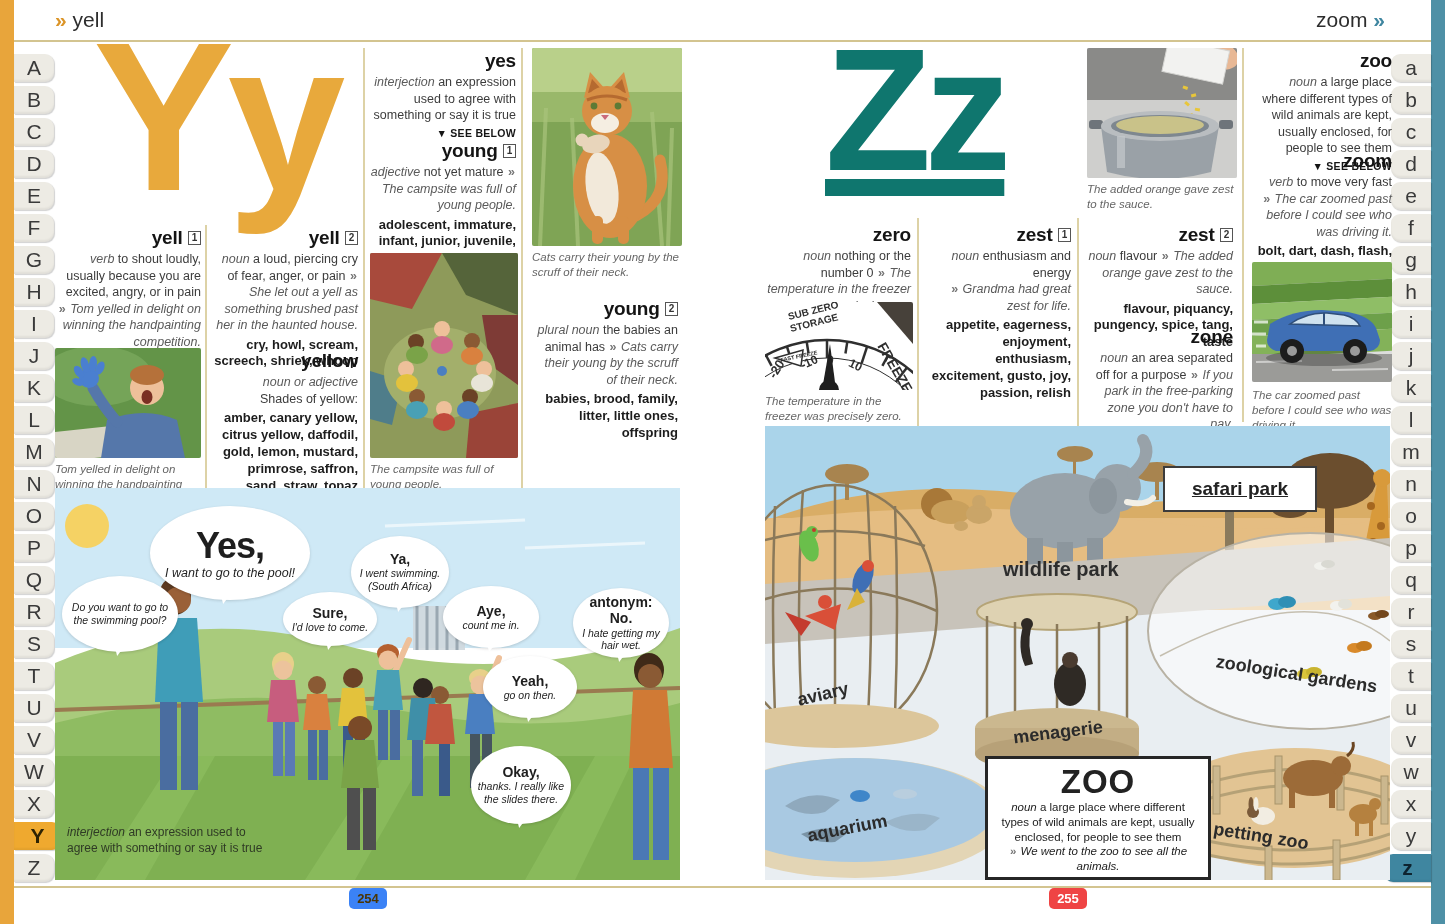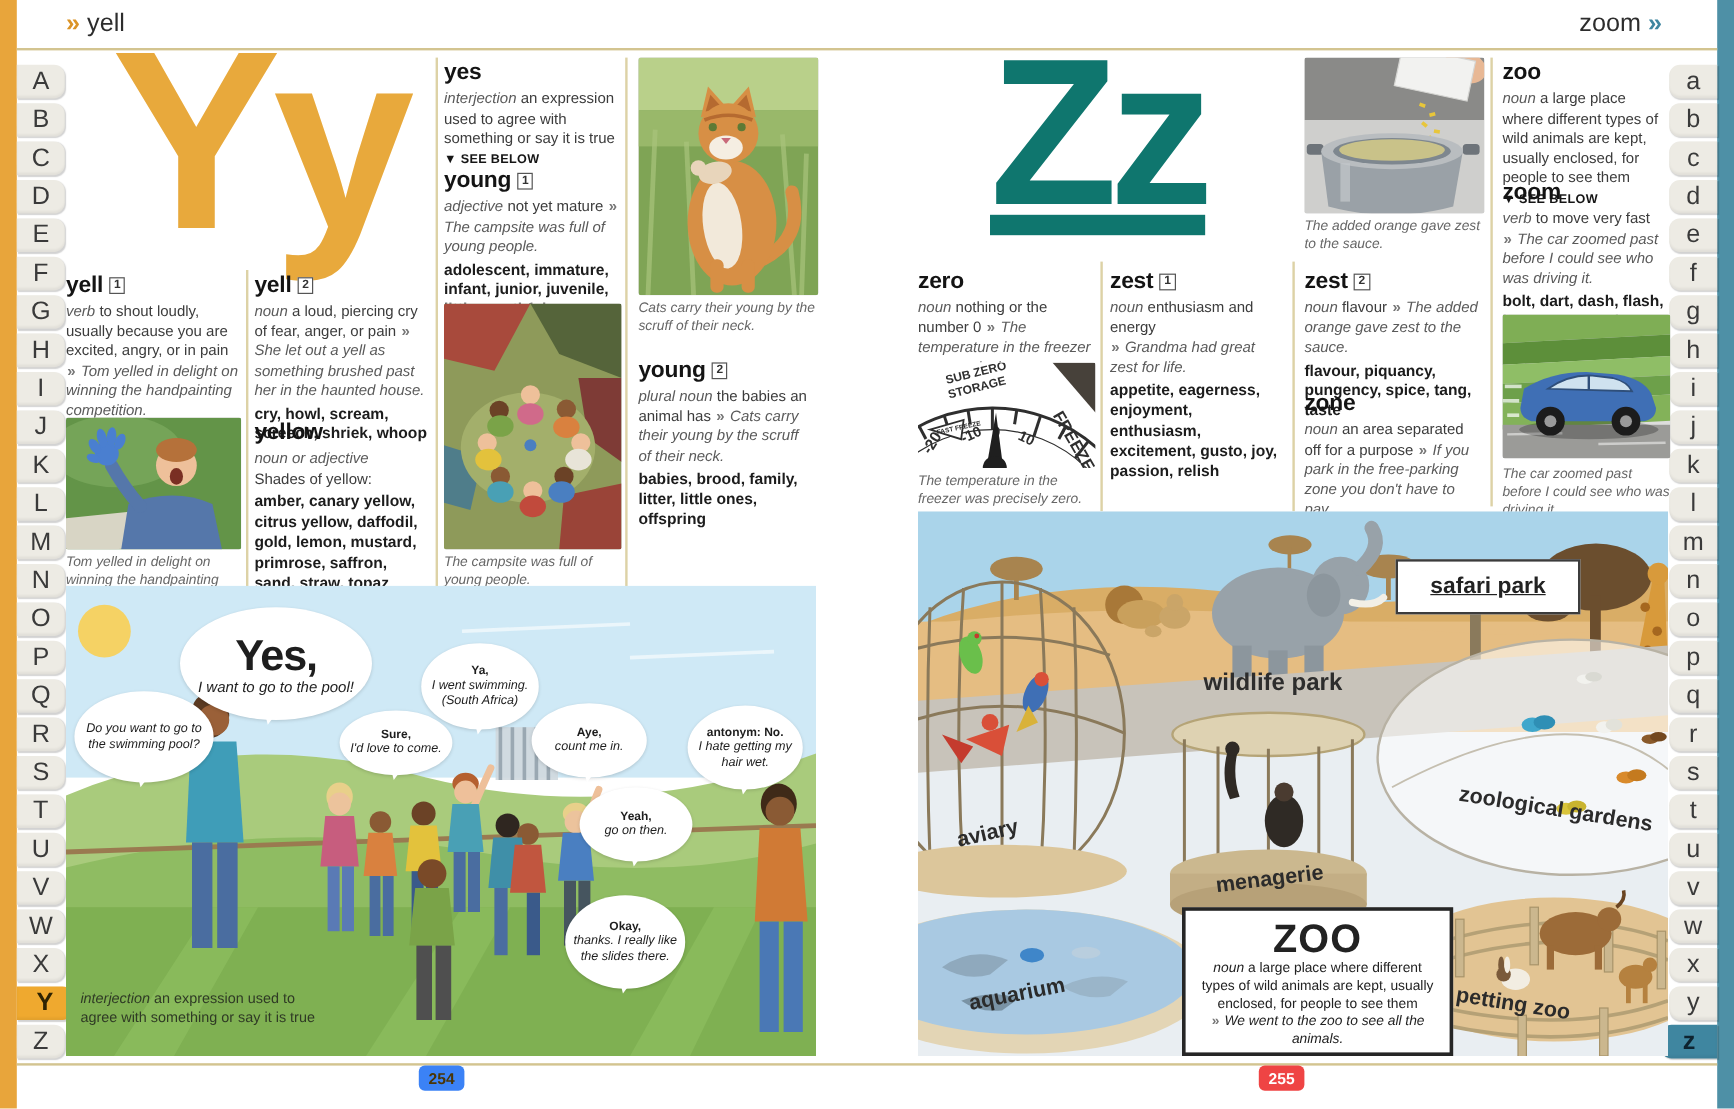--- a/index.html
+++ b/index.html
@@ -27,40 +27,40 @@
   .tab.active-right{width:47px;background:#3f86a0;color:#0e2430;font-weight:800;}
   
   .page{top:48px;height:832px;}
   .page-left{left:55px;width:645px;}
   .page-right{left:765px;width:625px;}
   .hero{font-weight:700;line-height:.78;letter-spacing:-7px;}
   .hero-y{left:38px;top:-14px;font-size:212px;color:#E8A93C;}
   .hero-z{left:60px;top:-6px;font-size:174px;color:#0f766e;text-decoration:underline;}
   .divider{position:absolute;width:2px;background:#ddd2a6;}
   
-  .entry{position:absolute;width:146px;font-size:12.5px;line-height:1.32;color:#3c3c3c;}
+  .entry{position:absolute;width:146px;font-size:12.5px;line-height:1.32;color:#3c3c3c;text-align:right;}
   .hw{font-size:19px;font-weight:700;color:#141414;letter-spacing:-.2px;margin-bottom:1px;}
   .sense{display:inline-block;font-size:10px;font-weight:700;border:1.4px solid #555;padding:0 3px;margin-left:5px;vertical-align:3px;line-height:12px;color:#333;background:#fff;}
   .pos{font-style:italic;color:#5a5a5a;}
   .def{color:#3c3c3c;}
   .exm{color:#767676;font-weight:700;padding:0 1px;}
   .ex{font-style:italic;color:#5a5a5a;}
   .syn{font-weight:700;color:#1c1c1c;font-size:13px;margin-top:3px;line-height:1.3;}
   .lead-in{color:#3c3c3c;}
   .ant{margin-top:1px;}
   .ant .lbl{color:#5a5a5a;}
   .ant b{color:#1c1c1c;}
   .see{font-weight:700;font-size:10.5px;color:#151515;margin-top:3px;letter-spacing:.3px;}
   .caption{position:absolute;font-style:italic;color:#666;font-size:11.5px;line-height:1.32;}
   .photo{position:absolute;overflow:hidden;border-radius:2px;background:#ddd;}
   
   .illus{position:absolute;overflow:hidden;}
   .bubble{position:absolute;background:#fff;border-radius:50%;display:flex;flex-direction:column;align-items:center;justify-content:center;text-align:center;color:#1e1e1e;box-shadow:0 1px 3px rgba(0,0,0,.15);padding:4px;box-sizing:border-box;}
   .bubble::after{content:"";position:absolute;bottom:-11px;left:42%;border:7px solid transparent;border-top:14px solid #fff;transform:skewX(-14deg);}
-  .bubble .lead{font-weight:800;font-size:10px;line-height:1.15;}
+  .bubble .lead{font-weight:800;font-size:14px;line-height:1.15;}
   .bubble .rest{font-style:italic;font-size:10.5px;line-height:1.2;}
   .bubble-main .lead{font-size:36px;letter-spacing:-1px;}
   .bubble-main .rest{font-size:12.5px;}
   .illus-note{position:absolute;font-size:12px;color:#2f3a25;line-height:1.35;width:210px;}
   .illus-note i{font-style:italic;}
   
   .zlabel{position:absolute;font-weight:700;color:#2b2b2b;font-size:18px;white-space:nowrap;}
   .zoo-box{position:absolute;background:#fff;border:3px solid #262626;box-sizing:border-box;text-align:center;padding:6px 10px;color:#222;}
   .zoo-box .zw{font-size:33px;font-weight:800;letter-spacing:1px;line-height:1.05;}
   .zoo-box .zb{font-size:11.5px;line-height:1.3;}

